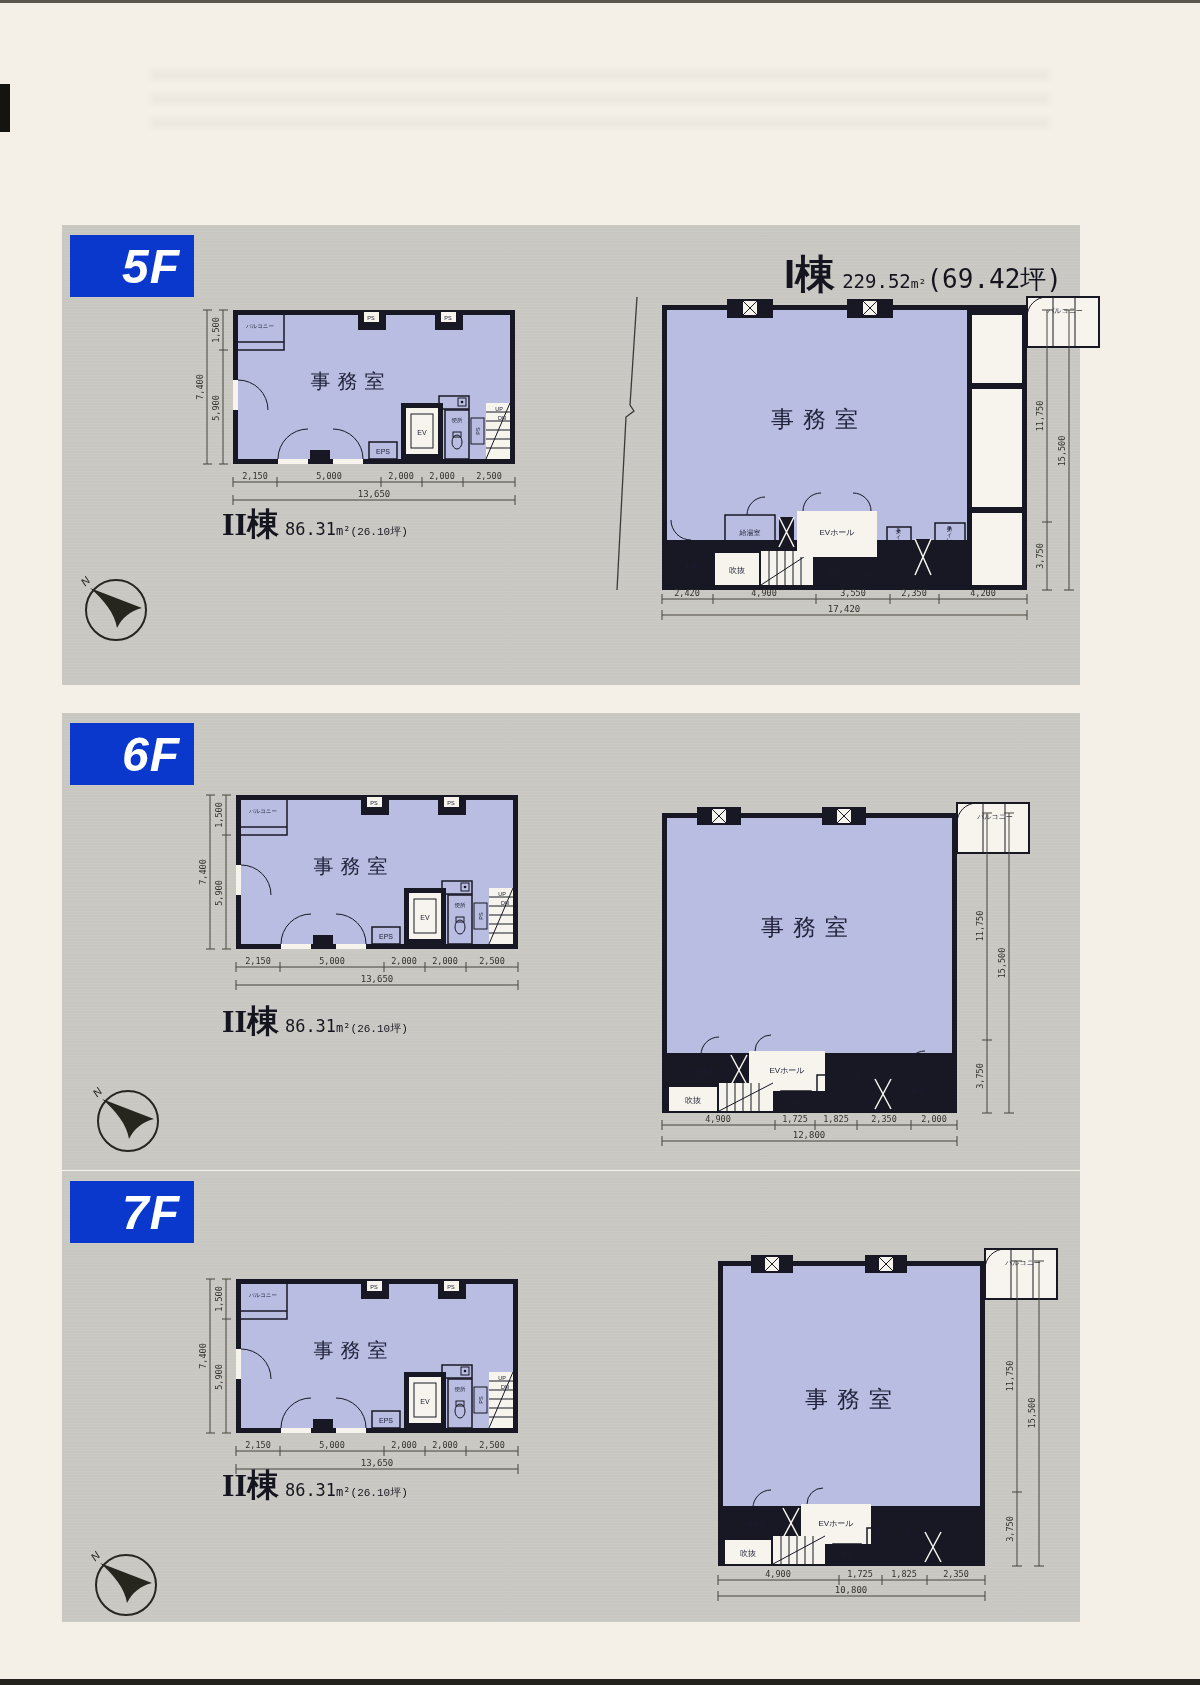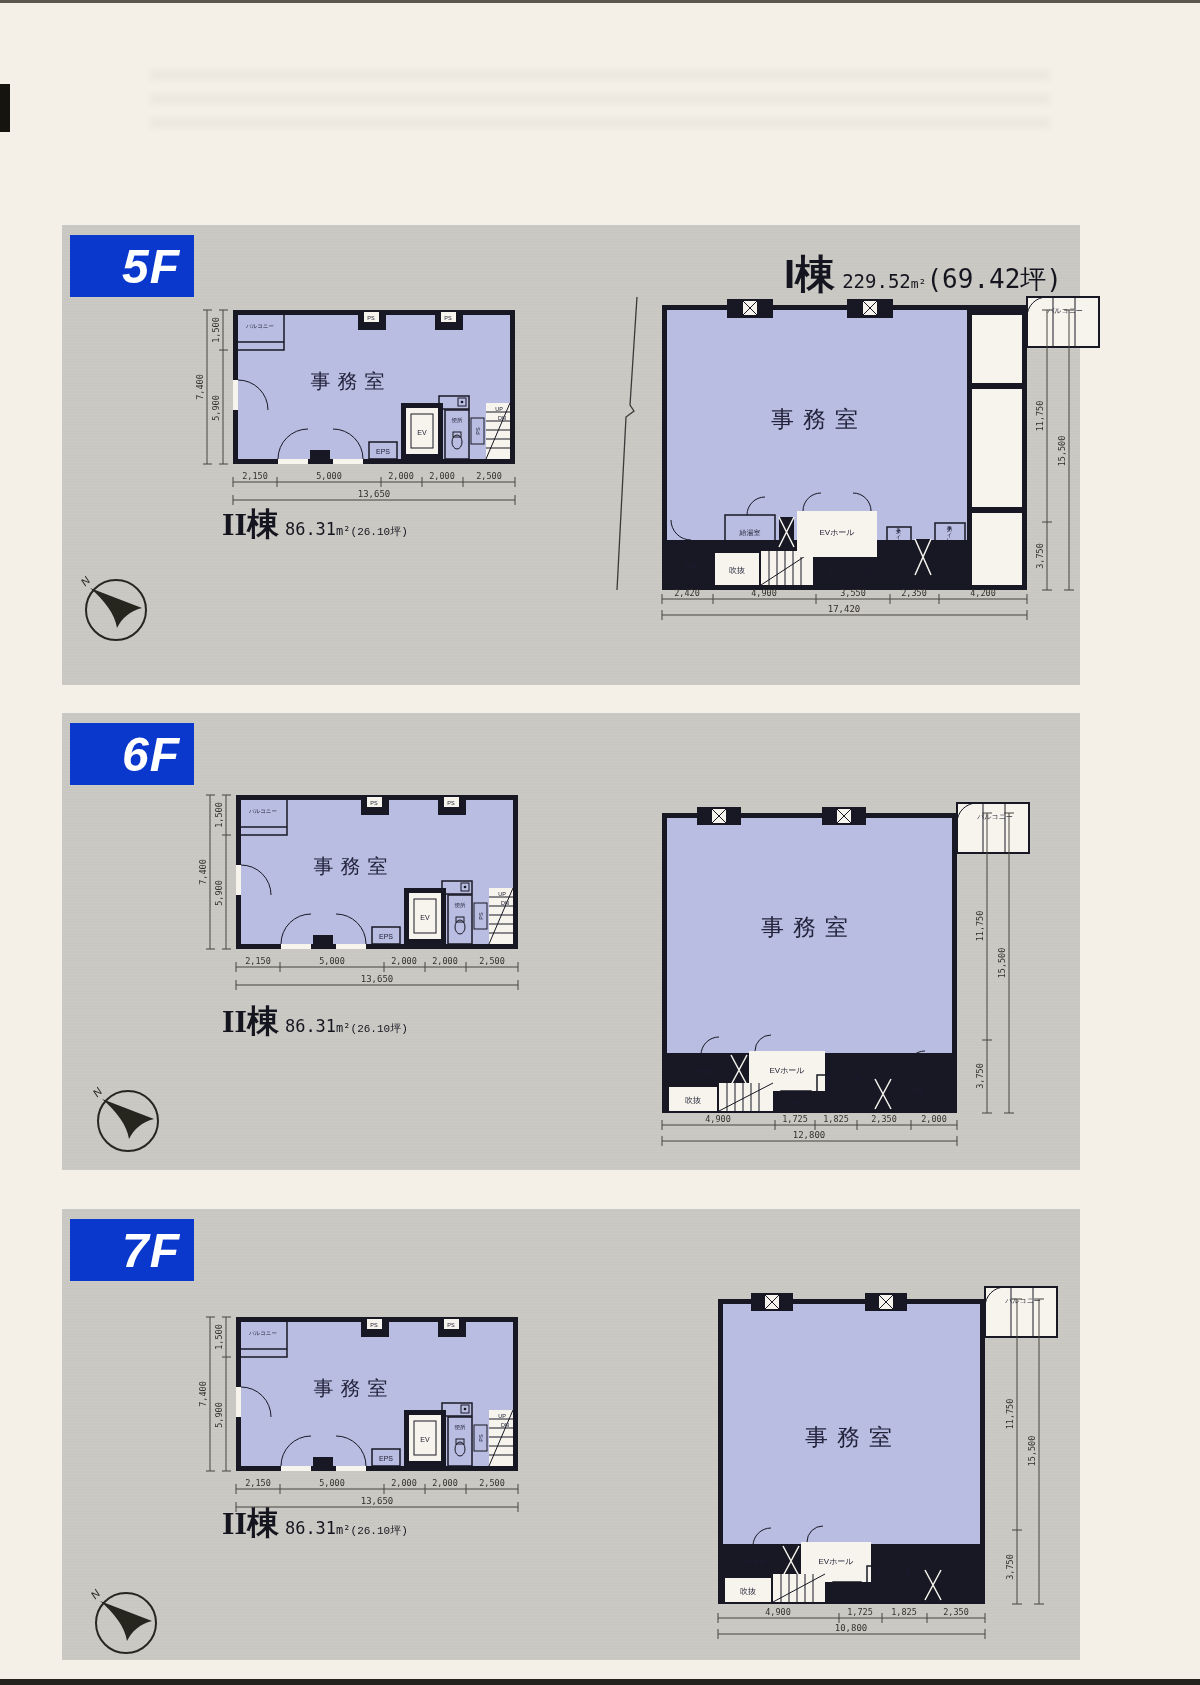--- a/index.html
+++ b/index.html
@@ -7,21 +7,21 @@
         font-family:"Liberation Sans",sans-serif;}
   .edge-top{position:absolute;left:0;top:0;width:1200px;height:3px;background:#5a574f;}
   .edge-bottom{position:absolute;left:0;top:1679px;width:1200px;height:6px;background:#23221d;}
   .edge-notch{position:absolute;left:0;top:84px;width:10px;height:48px;background:#15140f;}
   .ghost{position:absolute;left:150px;top:58px;width:900px;height:70px;opacity:.05;
          background:repeating-linear-gradient(0deg,#555 0 10px,transparent 10px 24px);filter:blur(3px);}
   .panel{position:absolute;left:62px;width:1018px;background:#c9c7c2;
          background-image:repeating-linear-gradient(0deg,rgba(255,255,255,.05) 0 1px,transparent 1px 3px);}
   .p1{top:225px;height:460px;}
   .p2{top:705px;height:457px;margin-top:8px;}
-  .p3{top:1209px;height:451px;}
+  .p3{top:1171px;height:451px;}
   .badge{position:absolute;left:8px;top:10px;width:86px;height:62px;background:#0a38cc;
          color:#fff;display:flex;align-items:center;justify-content:center;
          font-style:italic;font-weight:bold;font-size:48px;letter-spacing:1px;padding-left:38px;}
   .caption{position:absolute;white-space:nowrap;color:#15151f;}
   .caption .nm{font-family:"Liberation Serif",serif;font-weight:bold;font-size:32px;}
   .caption .ar{font-family:"DejaVu Sans Mono",monospace;font-size:17px;margin-left:6px;}
   .caption .un{font-family:"DejaVu Sans Mono",monospace;font-size:12px;}
   .caption .tb{font-family:Liberation Mono, monospace;font-size:11px;}
   .title{position:absolute;white-space:nowrap;color:#15151f;text-align:right;}
   .title .nm{font-family:Liberation Sans, sans-serif;font-weight:bold;font-size:40px;text-align:right;}

